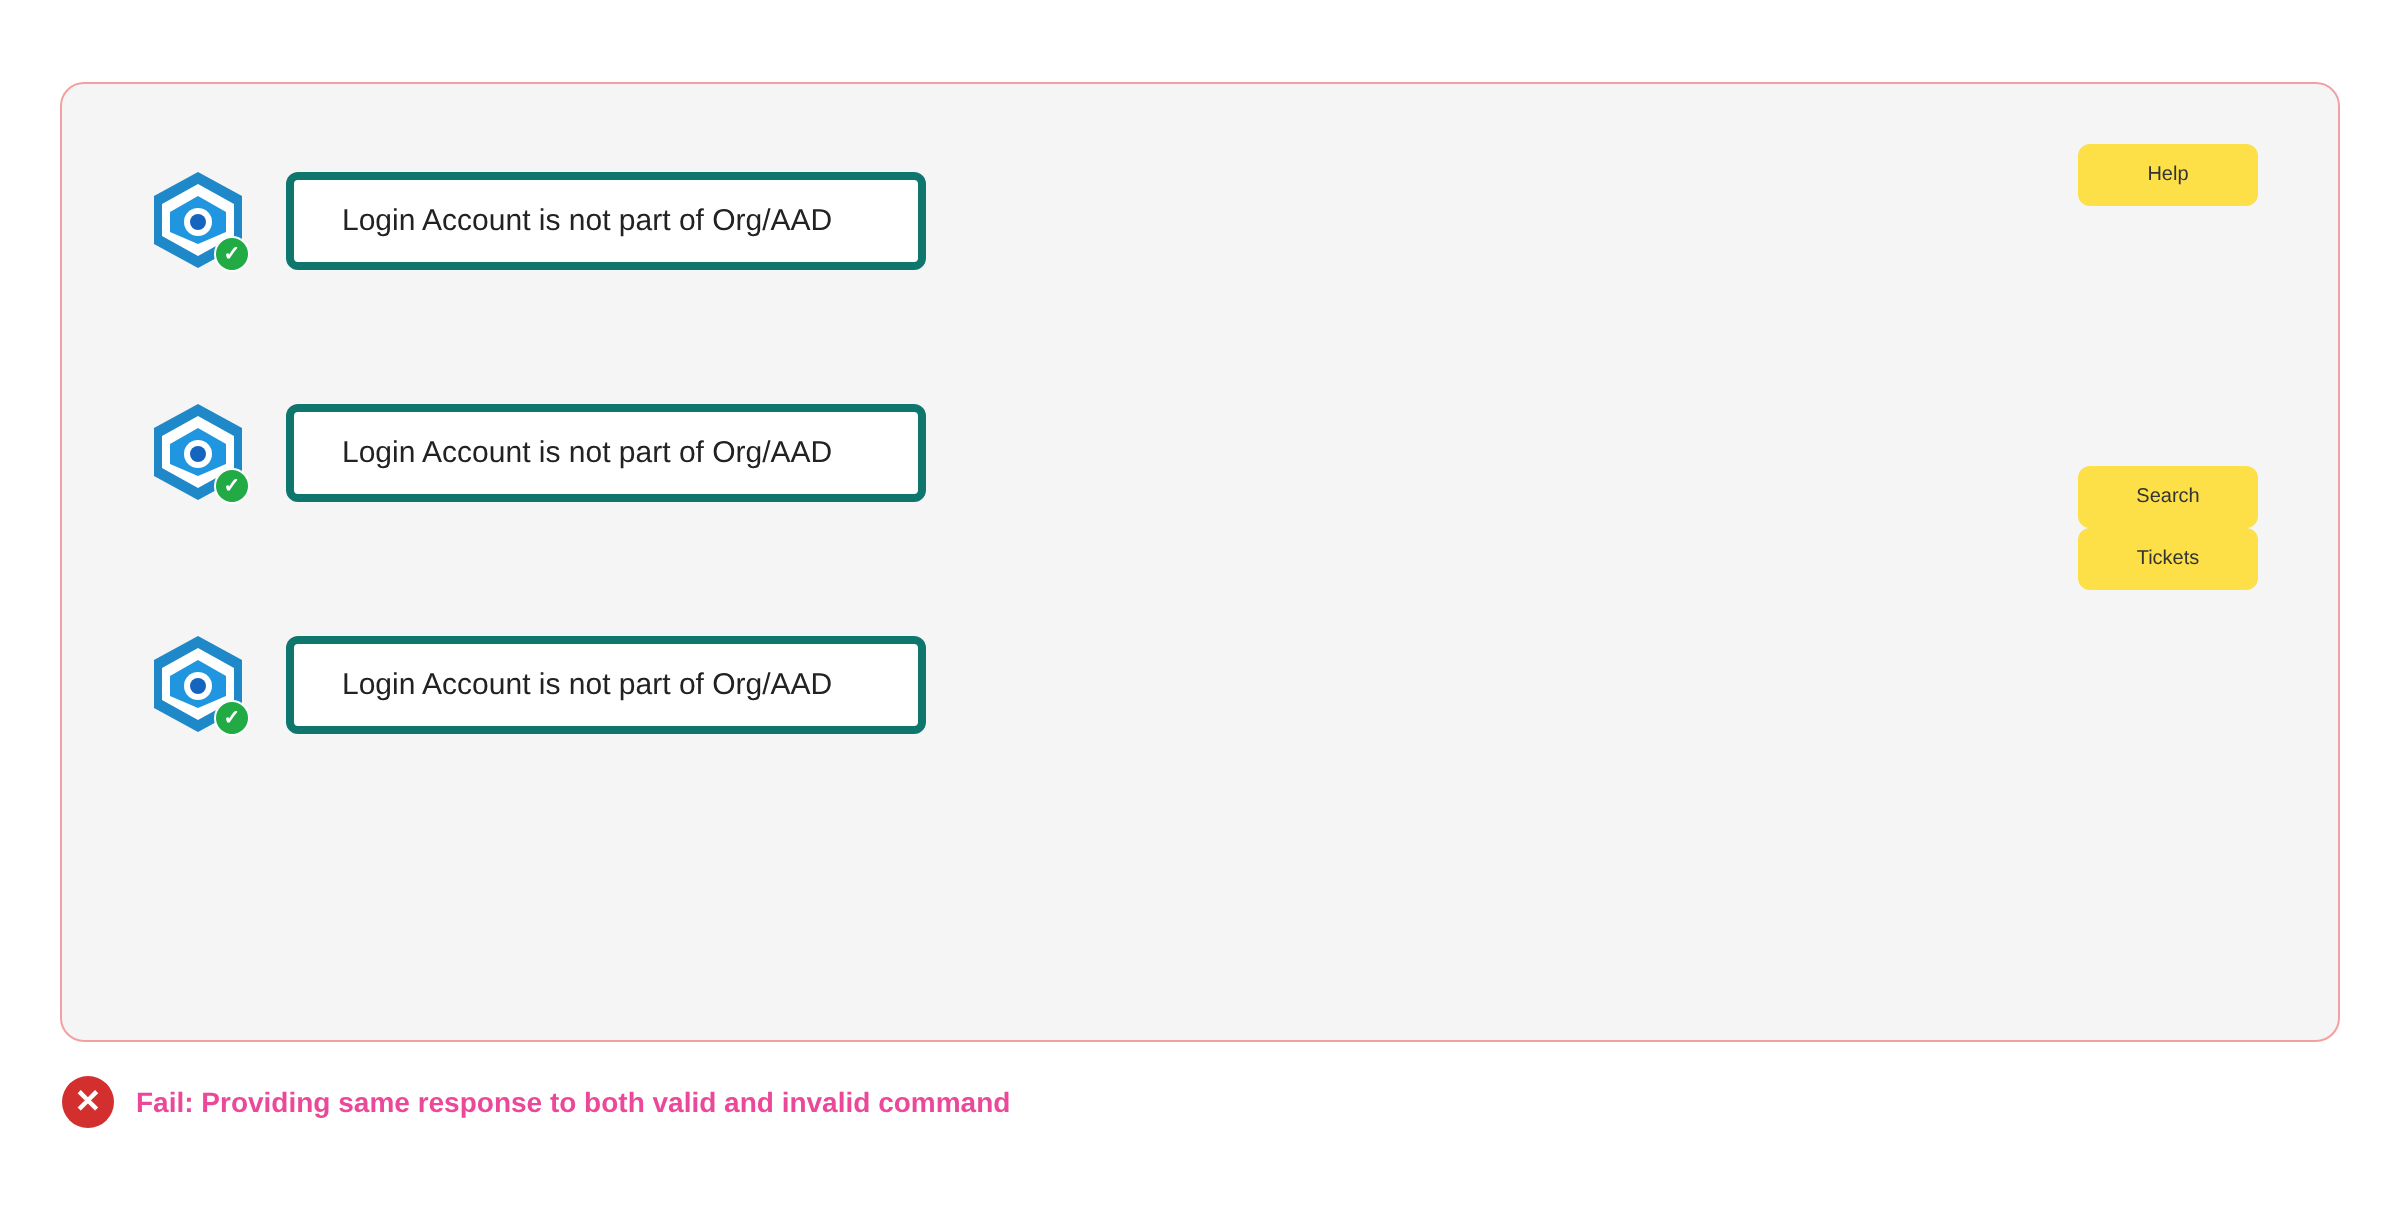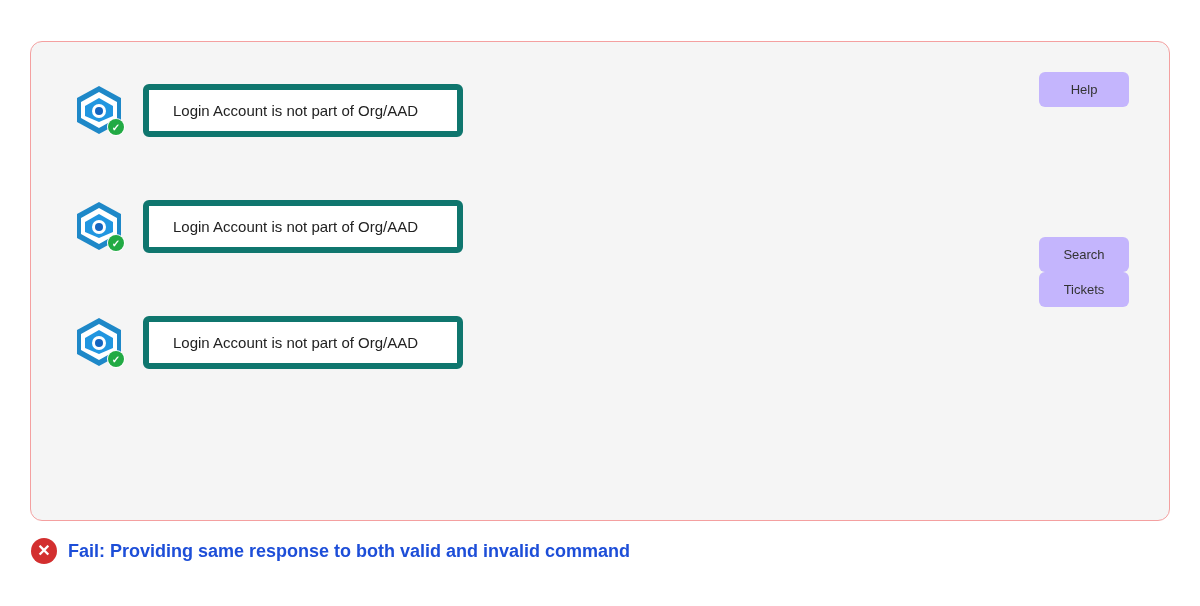--- a/index.html
+++ b/index.html
@@ -31,25 +31,25 @@
     .right-buttons {
       position: absolute;
       right: 40px;
       top: 30px;
       display: flex;
       flex-direction: column;
       gap: 0;
     }
 
     .side-button {
-      background: #c4b5fd;
+      background: #fde047;
       border: none;
       border-radius: 6px;
       padding: 10px 22px;
-      font-size: 13px;
+      font-size: 10px;
       color: #333;
       cursor: pointer;
       text-align: center;
       min-width: 90px;
     }
 
     .help-btn {
       margin-bottom: 130px;
     }
     .tickets-btn {
@@ -110,21 +110,21 @@
       width: 16px;
       height: 16px;
       display: flex;
       align-items: center;
       justify-content: center;
       font-size: 10px;
     }
 
     .item-label-box {
       background: #fff;
-      border: 6px solid #0f766e;
+      border: 4px solid #0f766e;
       border-radius: 6px;
       padding: 12px 24px;
       font-size: 15px;
       color: #222;
       min-width: 320px;
     }
 
     .fail-bar {
       display: flex;
       align-items: center;
@@ -133,23 +133,23 @@
       width: 1140px;
     }
 
     .fail-icon {
       width: 28px;
       height: 28px;
       flex-shrink: 0;
     }
 
     .fail-text {
-      font-size: 18px;
+      font-size: 14px;
       font-weight: 700;
-      color: #1d4ed8;
+      color: #ec4899;
     }
   </style>
 </head>
 <body>
 
 <div class="main-container">
 
   <div class="right-buttons">
     <button class="side-button help-btn">Help</button>
     <button class="side-button">Search</button>

